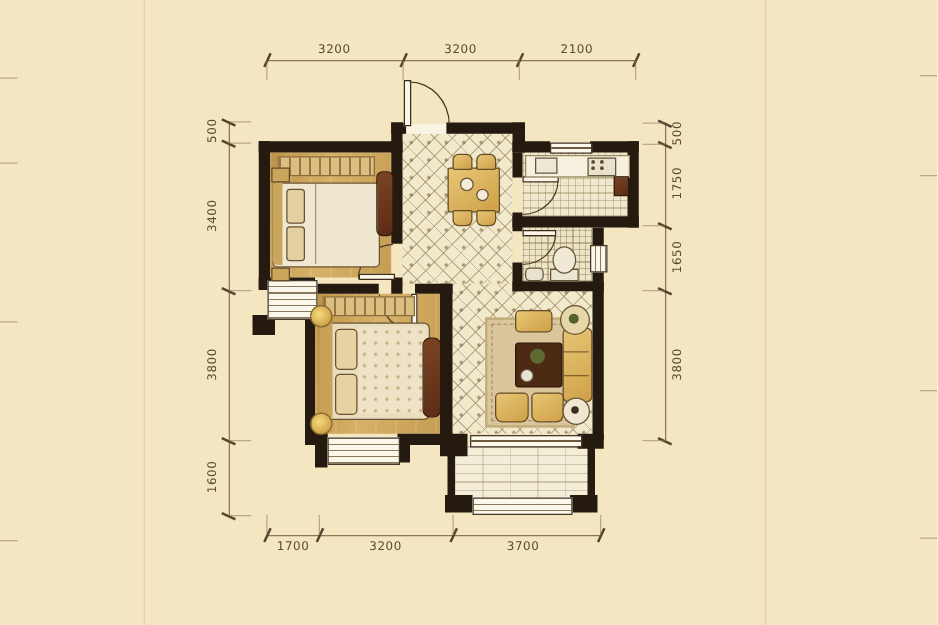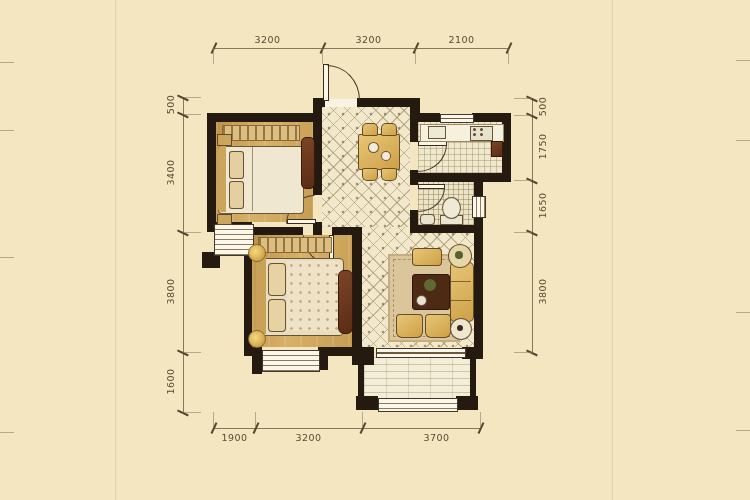--- a/index.html
+++ b/index.html
@@ -199,23 +199,23 @@
 
   <div class="dline" style="left:213px;top:428px;width:267px;height:1px;"></div>
   <div class="tickv" style="left:213px;top:422px;"></div>
   <div class="tickv" style="left:255px;top:422px;"></div>
   <div class="tickv" style="left:362px;top:422px;"></div>
   <div class="tickv" style="left:480px;top:422px;"></div>
   <div class="ext" style="left:213px;top:412px;width:1px;height:16px;"></div>
   <div class="ext" style="left:255px;top:412px;width:1px;height:16px;"></div>
   <div class="ext" style="left:362px;top:412px;width:1px;height:16px;"></div>
   <div class="ext" style="left:480px;top:412px;width:1px;height:16px;"></div>
-  <div class="dim" style="left:202px;top:432px;width:65px;">1900</div>
+  <div class="dim" style="left:202px;top:432px;width:65px;">1700</div>
   <div class="dim" style="left:276px;top:432px;width:65px;">3200</div>
-  <div class="dim" style="left:404px;top:432px;width:65px;">3700</div>
+  <div class="dim" style="left:386px;top:432px;width:65px;">3700</div>
 
   <div class="dline" style="left:183px;top:97px;width:1px;height:315px;"></div>
   <div class="tickh" style="left:177px;top:97px;"></div>
   <div class="tickh" style="left:177px;top:114px;"></div>
   <div class="tickh" style="left:177px;top:232px;"></div>
   <div class="tickh" style="left:177px;top:352px;"></div>
   <div class="tickh" style="left:177px;top:412px;"></div>
   <div class="ext" style="left:183px;top:97px;width:18px;height:1px;"></div>
   <div class="ext" style="left:183px;top:114px;width:18px;height:1px;"></div>
   <div class="ext" style="left:183px;top:232px;width:18px;height:1px;"></div>

